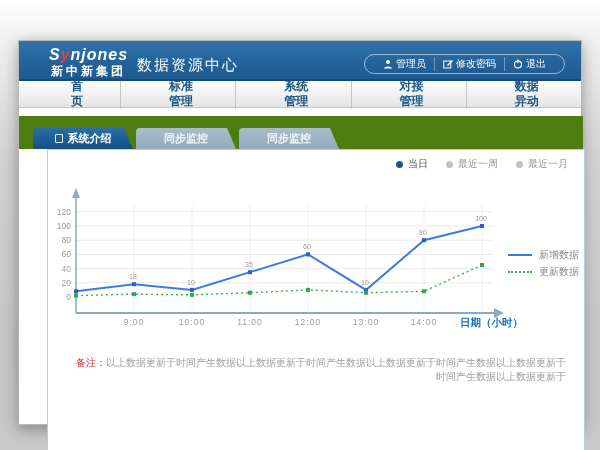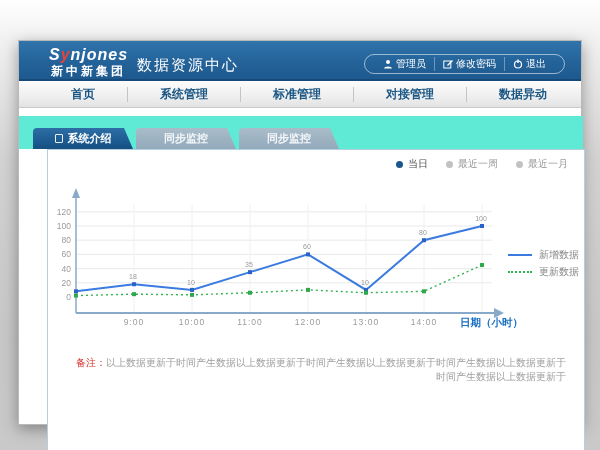--- a/index.html
+++ b/index.html
@@ -21,27 +21,27 @@
   .app-title { position:absolute; left:118px; top:15px; color:#fff; font-size:15px; letter-spacing:2px; }
   .user-pill { position:absolute; right:16px; top:13px; height:19px; display:flex; align-items:center;
     border:1px solid rgba(255,255,255,.55); border-radius:10px; padding:9px 10px; }
   .user-pill .ubtn { display:flex; align-items:center; gap:3px; color:#fff; font-size:10px;
     padding:0 8px; cursor:pointer; white-space:nowrap; }
   .user-pill .ubtn + .ubtn { border-left:1px solid rgba(255,255,255,.35); }
   .uicon { width:10px; height:10px; display:inline-block; }
 
   
   .nav { height:27px; background:linear-gradient(180deg,#fcfcfc 0%,#efefef 60%,#e3e3e3 100%);
-    border-bottom:1px solid #c9c9c9; display:flex; align-items:center; padding-left:20px; }
+    border-bottom:1px solid #c9c9c9; display:flex; align-items:center; padding-left:20px;gap:16px; }
   .nav-item { color:#1b5785; font-size:12px; font-weight:bold; padding:0 32px; cursor:pointer;
     border-right:1px solid #c4c4c4; line-height:15px; }
   .nav-item:last-child { border-right:none; }
 
   
-  .tabzone { position:absolute; left:0; top:75px; width:564px; height:33px; background:#5eead4; }
+  .tabzone { position:absolute; left:0; top:75px; width:564px; height:33px; background:#4d7c0f; }
   .tabs { position:absolute; left:14px; bottom:0; display:flex; height:21px; }
   .tab { height:21px; width:100px; margin-right:3px; display:flex; align-items:center; justify-content:center;
     gap:5px; font-size:11px; font-weight:bold; color:#f2f6f9; cursor:pointer;
     background:linear-gradient(180deg,#a9bcc9 0%,#93aabb 100%);
     clip-path:polygon(0 0, calc(100% - 9px) 0, 100% 100%, 0 100%);
     border-top-left-radius:4px; }
   .tab.active { background:linear-gradient(180deg,#2e6ea6 0%,#1c5c92 60%,#174f80 100%); color:#ffffff; }
   .tab .doc-ico { width:8px; height:9px; border:1px solid rgba(255,255,255,.9); border-radius:1px; display:inline-block; }
 
   
@@ -101,22 +101,22 @@
             <circle cx="5" cy="5.5" r="3.5" fill="none" stroke="#fff" stroke-width="1.2"></circle>
             <line x1="5" y1="0.5" x2="5" y2="4" stroke="#fff" stroke-width="1.4"></line>
           </svg>
         <span>退出</span>
       </div>
     </div>
   </div>
 
   <div class="nav">
     <div class="nav-item">首页</div>
+    <div class="nav-item">标准管理</div>
     <div class="nav-item">系统管理</div>
-    <div class="nav-item">标准管理</div>
     <div class="nav-item">对接管理</div>
     <div class="nav-item">数据异动</div>
   </div>
 
   <div class="tabzone">
     <div class="tabs">
       <div class="tab active">
         <span class="doc-ico"></span>
         <span>系统介绍</span>
       </div>

